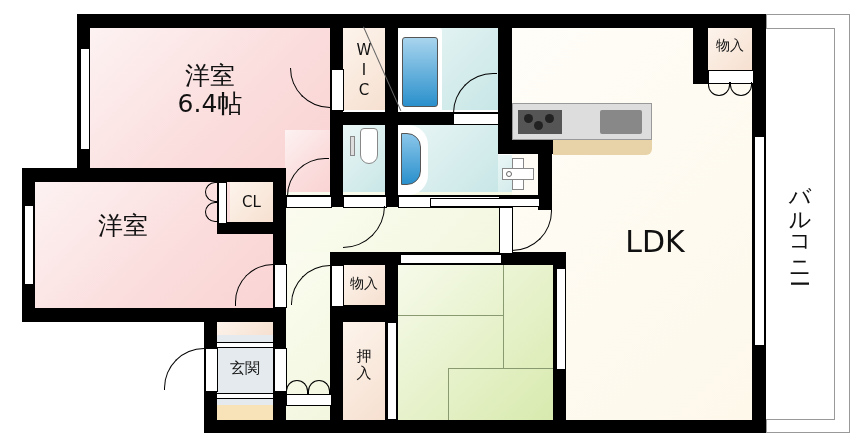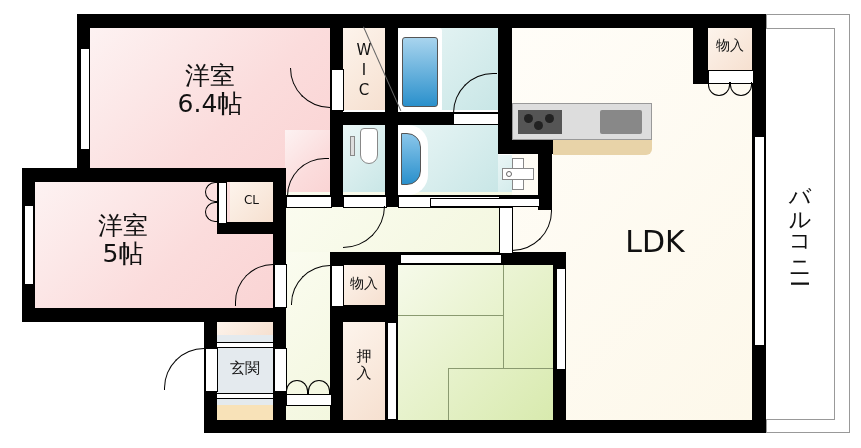--- a/index.html
+++ b/index.html
@@ -139,32 +139,31 @@
 
 <div class="abs" style="left:217px;top:342px;width:56px;height:6px;background:#fff;border-top:1px solid #000;border-bottom:1px solid #000;"></div>
 <div class="abs" style="left:217px;top:393px;width:56px;height:6px;background:#fff;border-top:1px solid #000;border-bottom:1px solid #000;"></div>
 
 <div class="lbl" style="left:150px;top:62px;width:120px;font-size:25px;">
   <div>洋室</div>
   <div>6.4帖</div>
 </div>
 <div class="lbl" style="left:68px;top:212px;width:110px;font-size:25px;">
   <div>洋室</div>
-  <div>5帖</div>
 </div>
 <div class="lbl" style="left:590px;top:225px;width:130px;font-size:30px;">
   <div>LDK</div>
 </div>
 <div class="lbl" style="left:420px;top:312px;width:100px;font-size:25px;">
 </div>
 <div class="lbl" style="left:352px;top:40px;width:24px;font-size:15px;font-weight:normal;line-height:20px;">
   <div>W</div>
   <div>I</div>
   <div>C</div>
 </div>
-<div class="lbl" style="left:230px;top:194px;width:43px;font-size:12px;">CL</div>
+<div class="lbl" style="left:230px;top:194px;width:43px;font-size:15px;">CL</div>
 <div class="lbl" style="left:706px;top:38px;width:48px;font-size:14px;">物入</div>
 <div class="lbl" style="left:341px;top:276px;width:46px;font-size:14px;">物入</div>
 <div class="lbl" style="left:350px;top:348px;width:28px;font-size:15px;">
   <div>押</div>
   <div>入</div>
 </div>
 <div class="lbl" style="left:217px;top:360px;width:56px;font-size:15px;">玄関</div>
 
 </body></html>

